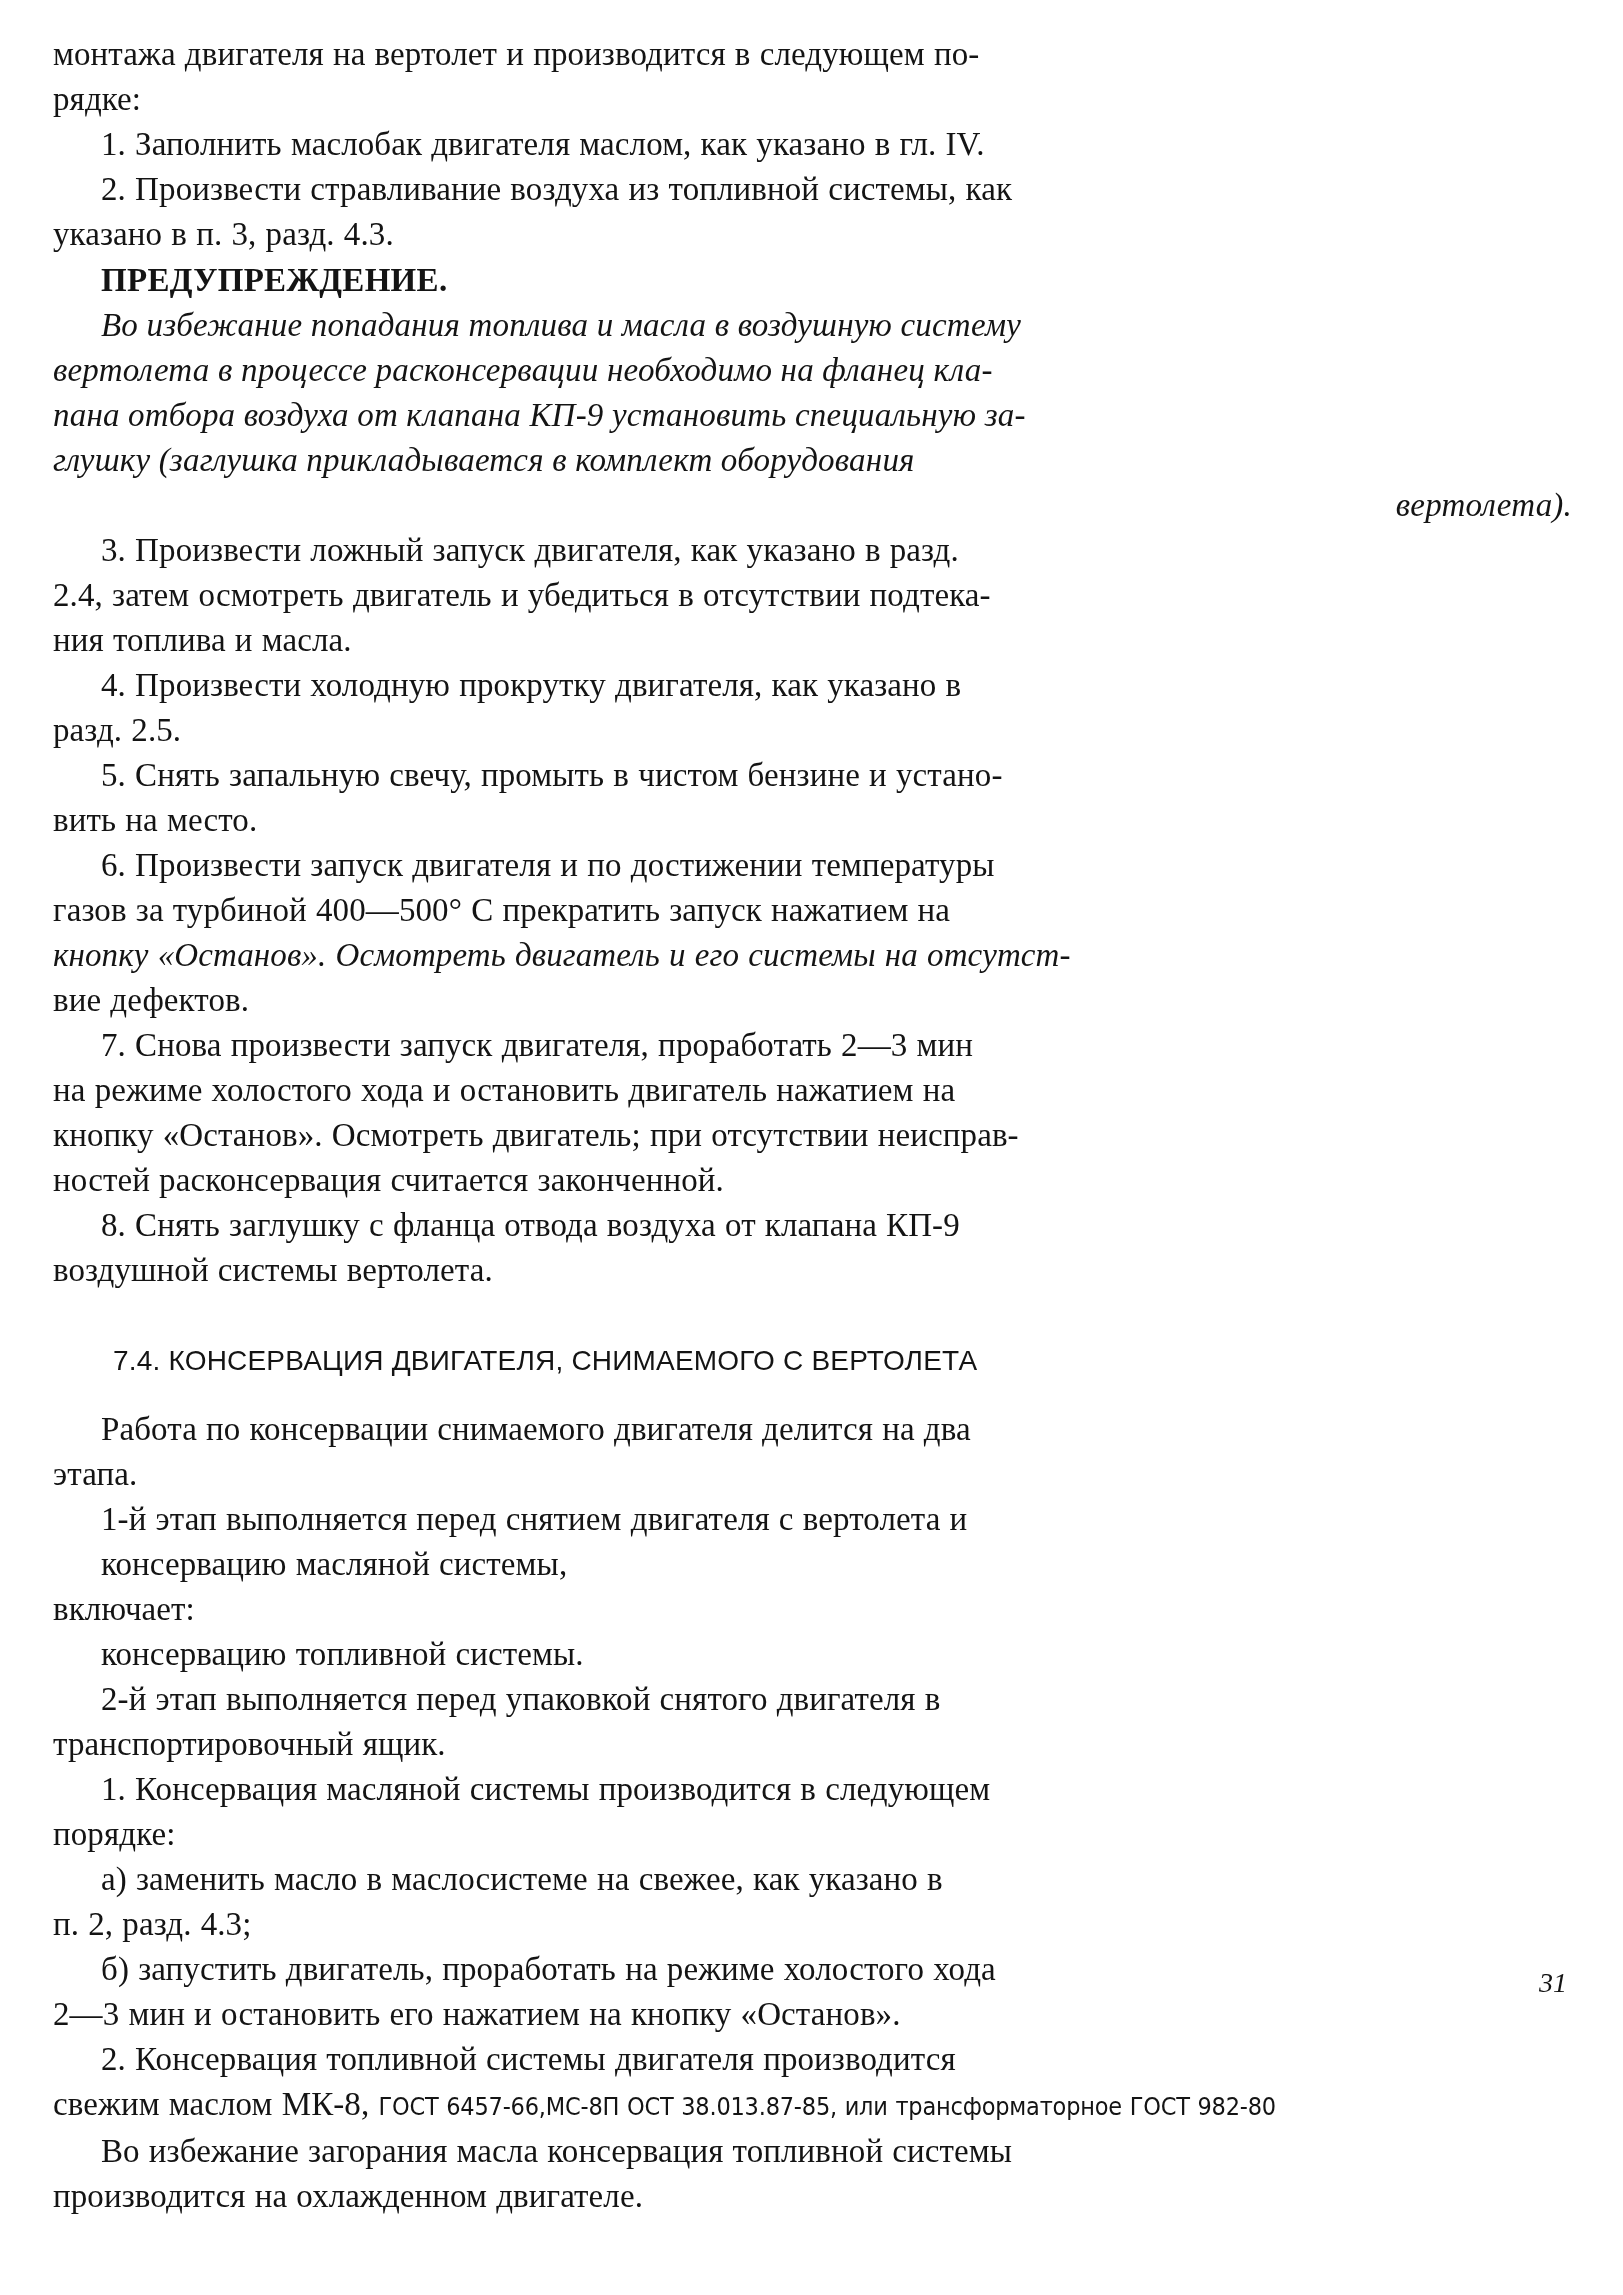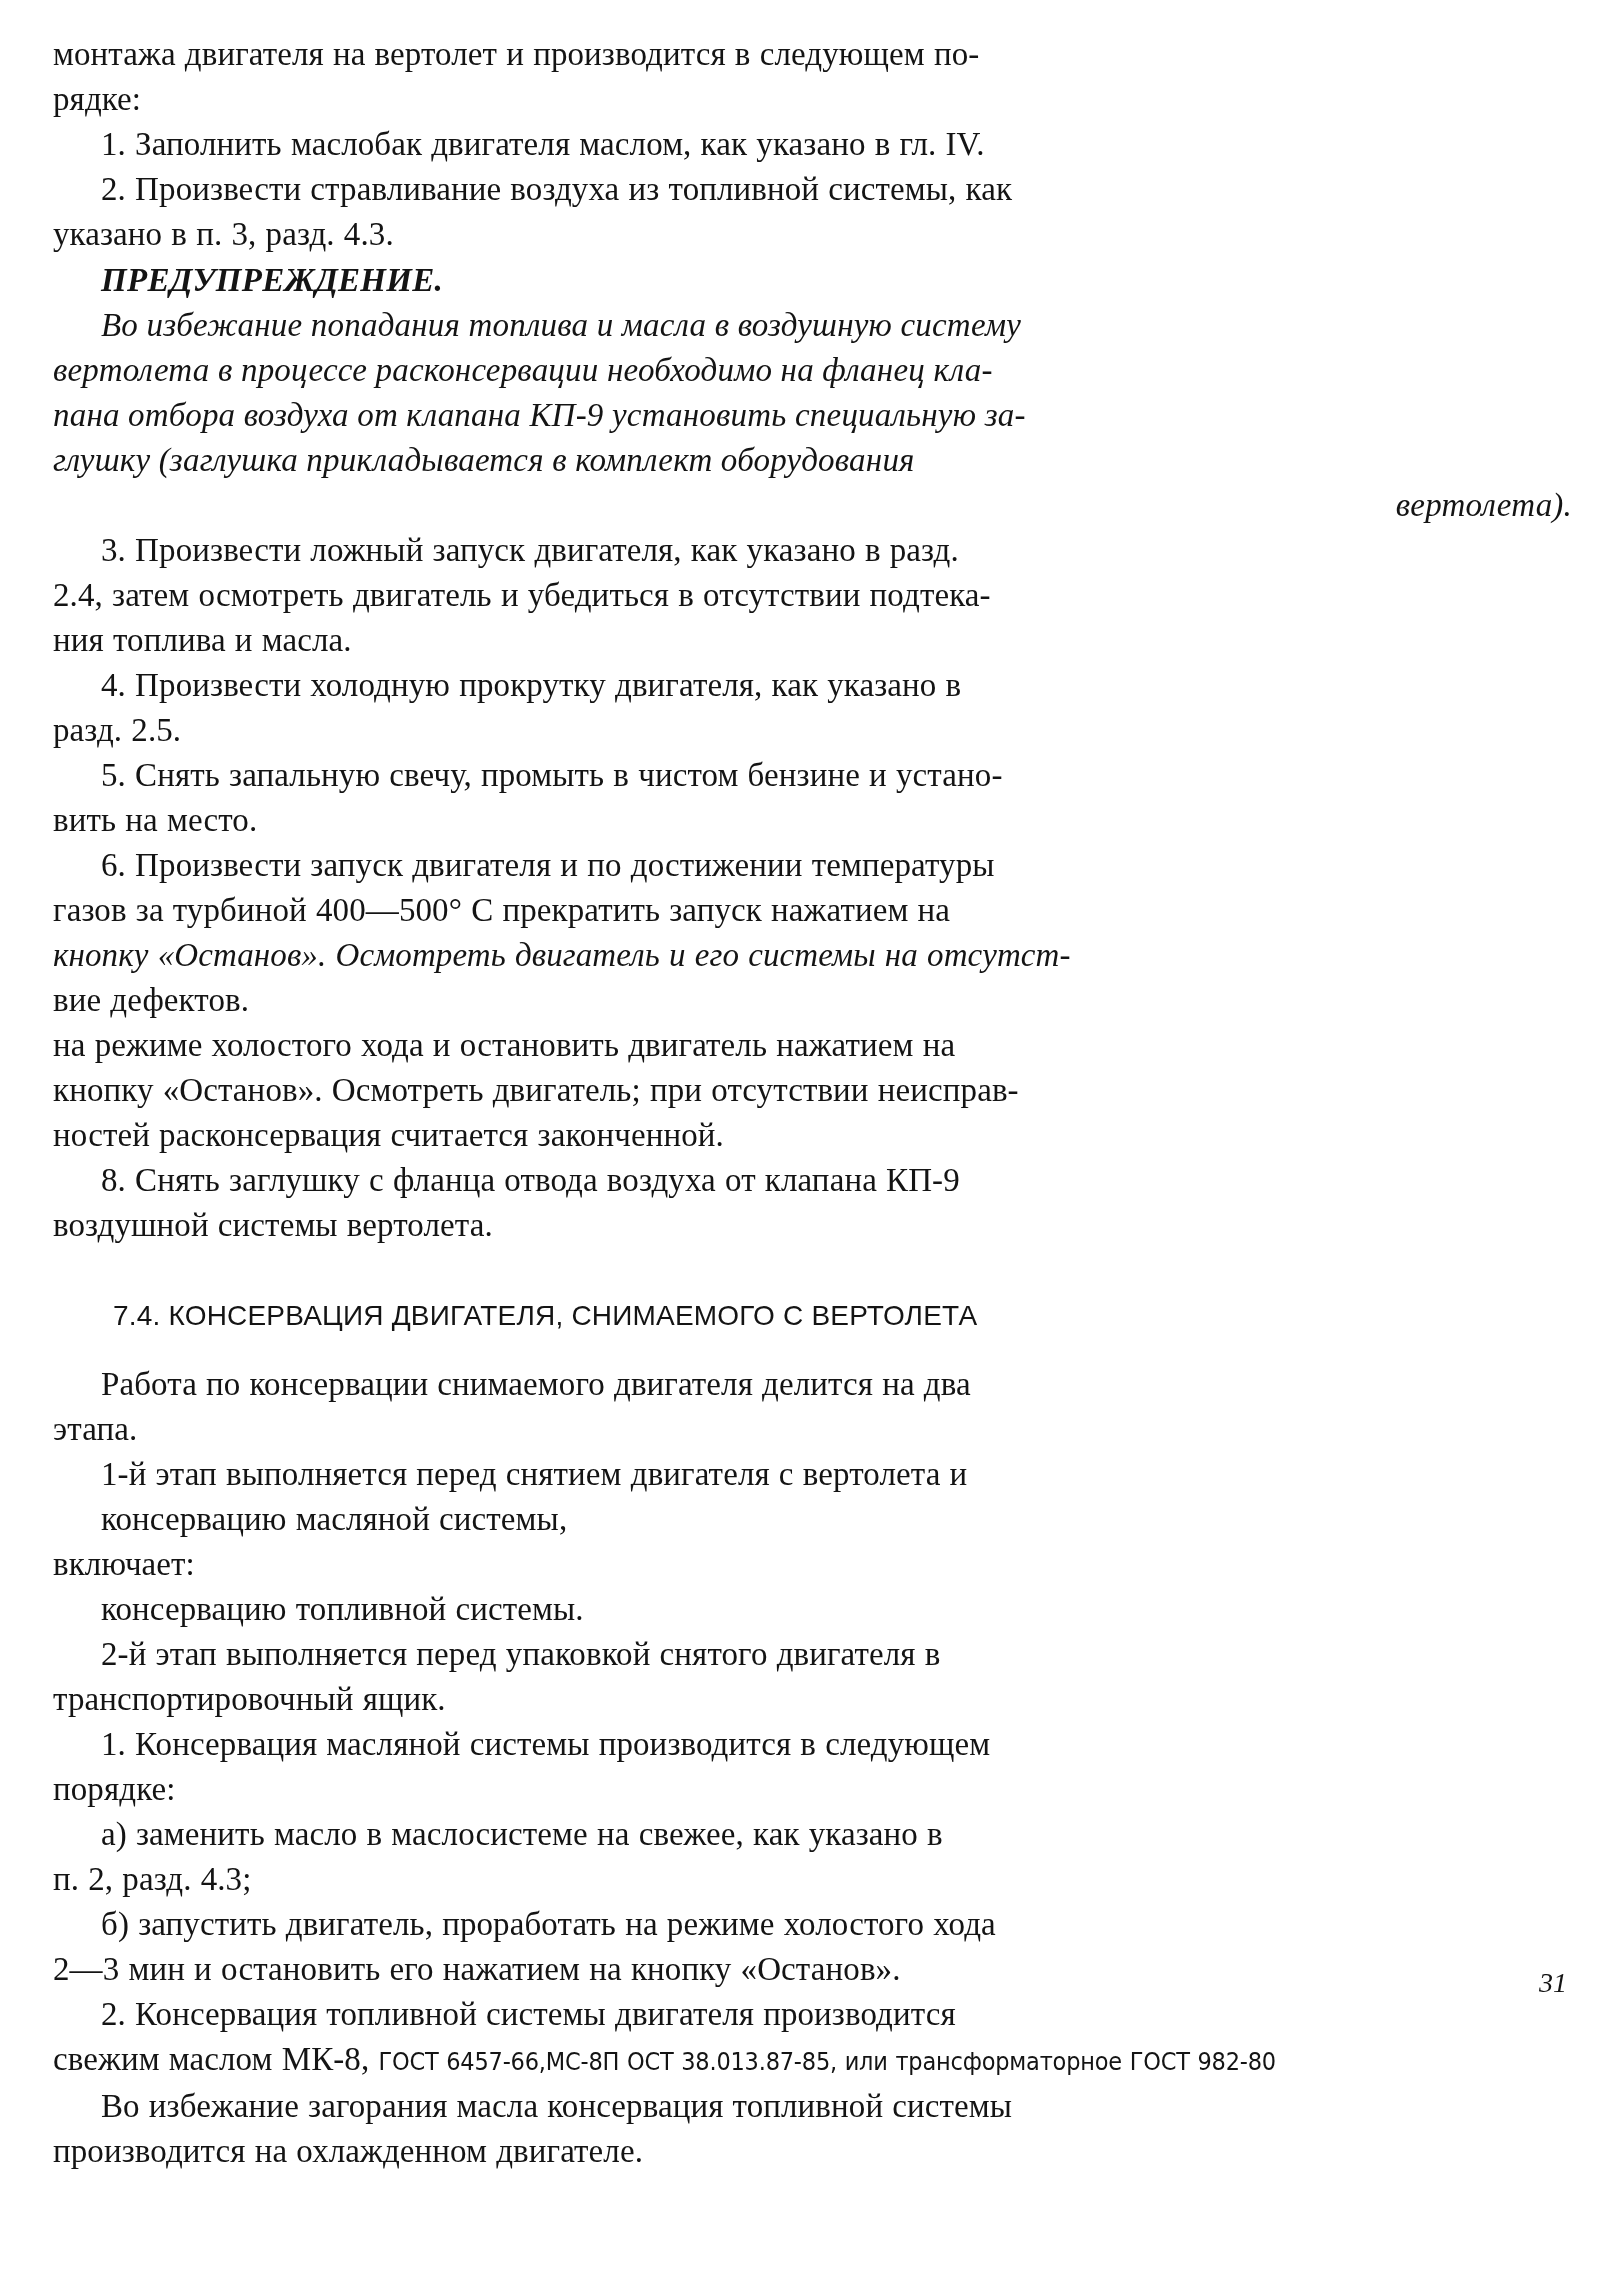--- a/index.html
+++ b/index.html
@@ -45,21 +45,20 @@
   }
   p.body.last {
     text-align: left;
   }
   
   .warn-head {
     margin: 0;
     font-size: 33px;
     line-height: 46px;
     font-weight: bold;
-    font-style: italic;
     text-indent: 48px;
     letter-spacing: 0.3px;
   }
   
   p.ital {
     margin: 0;
     font-size: 33px;
     line-height: 45px;
     font-style: italic;
     text-align: justify;
@@ -135,20 +134,21 @@
     <p class="body ind">5. Снять запальную свечу, промыть в чистом бензине и устано-</p>
     <p class="body cont last">вить на место.</p>
 
     <p class="body ind">6. Произвести запуск двигателя и по достижении температуры</p>
     <p class="body cont">газов за турбиной  400—500° С прекратить  запуск нажатием на</p>
     <p class="body cont">
       <span class="it">кнопку «Останов». Осмотреть двигатель и его системы на отсутст-</span>
     </p>
     <p class="body cont last">вие дефектов.</p>
 
+    <p class="body ind">7. Снова произвести запуск двигателя, проработать 2—3 мин</p>
     <p class="body cont">на режиме холостого хода и остановить  двигатель нажатием на</p>
     <p class="body cont">кнопку «Останов». Осмотреть двигатель; при отсутствии неисправ-</p>
     <p class="body cont last">ностей расконсервация считается законченной.</p>
 
     <p class="body ind">8. Снять заглушку с фланца отвода воздуха от клапана КП-9</p>
     <p class="body cont last">воздушной системы вертолета.</p>
 
     <div class="gap-before-head"></div>
 
     <h2 class="section">7.4. КОНСЕРВАЦИЯ ДВИГАТЕЛЯ, СНИМАЕМОГО С ВЕРТОЛЕТА</h2>

